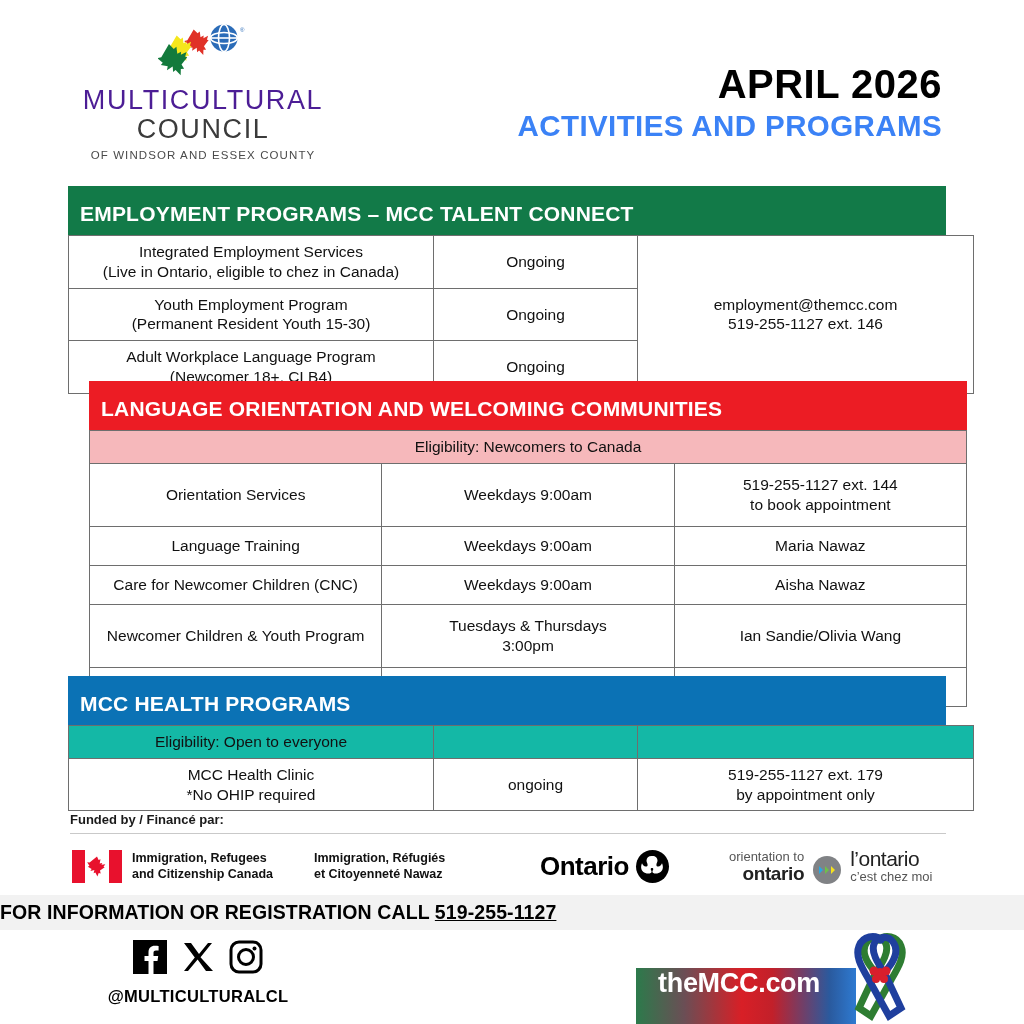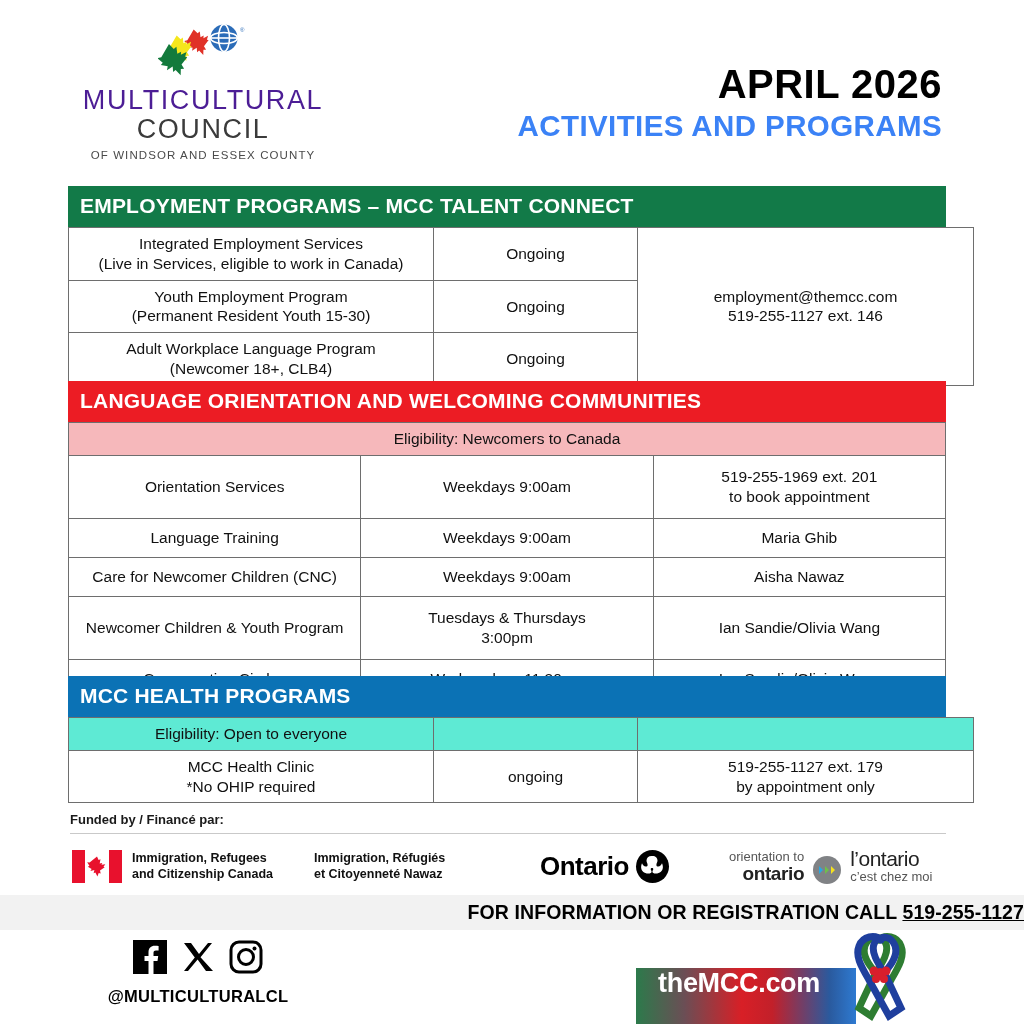--- a/index.html
+++ b/index.html
@@ -84,21 +84,21 @@
   .section {
     position: absolute;
     left: 68px;
     width: 878px;
   }
   .sec-head {
     color: #ffffff;
     font-size: 21px;
     font-weight: bold;
     letter-spacing: 0.2px;
-    padding: 8px 0 9px 12px;
+    padding: 16px 0 9px 12px;
     box-sizing: border-box;
   }
   .sec-head.green { background: #127a48; }
   .sec-head.red   { background: #ec1c24; }
   .sec-head.blue  { background: #0b72b5; }
 
   table.grid {
     border-collapse: collapse;
     width: 878px;
     table-layout: fixed;
@@ -116,21 +116,21 @@
   td.c2 { width: 195px; }
   td.c3 { width: 327px; }
 
   td.elig {
     text-align: left;
     padding-left: 8px;
     font-size: 14px;
     border-top: none;
   }
   td.elig-pink { background: #f6b8bb; }
-  td.elig-blue { background: #5eead4; }
+  td.elig-blue { background: #14b8a6; }
 
   
   .funders {
     position: absolute;
     left: 70px;
     top: 812px;
     width: 876px;
   }
   .funded-label {
     font-size: 13px;
@@ -203,21 +203,21 @@
   .oto-right { line-height: 1.05; }
   .oto-r1 { font-size: 21px; color: #222; letter-spacing: -0.5px; }
   .oto-r2 { font-size: 13px; color: #555; }
 
   
   .infobar {
     position: absolute;
     left: 0; top: 895px;
     width: 1024px; height: 35px;
     background: #f2f2f2;
-    display: flex; align-items: center; justify-content: flex-end;
+    display: flex; align-items: center; justify-content: flex-start;
   }
   .infobar-text {
     font-size: 19.5px; font-weight: bold; color: #000; letter-spacing: 0.1px;
   }
   .infobar-phone { text-decoration: underline; }
 
   
   .social {
     position: absolute;
     left: 68px; top: 940px;
@@ -281,21 +281,21 @@
   </div>
 </div>
 
 <div class="section" style="top:186px;">
   <div class="sec-head green">EMPLOYMENT PROGRAMS – MCC TALENT CONNECT</div>
   <table class="grid">
     <tbody>
         <tr>
       <td class="c1">
         <div>Integrated Employment Services</div>
-        <div>(Live in Services, eligible to work in Canada)</div>
+        <div>(Live in Ontario, eligible to chez in Canada)</div>
       </td>
       <td class="c2">Ongoing</td>
       <td class="c3" rowspan="3">
         <div>employment@themcc.com</div>
         <div>519-255-1127 ext. 146</div>
       </td>
     </tr>
     <tr>
       <td class="c1">
         <div>Youth Employment Program</div>
@@ -307,39 +307,39 @@
       <td class="c1">
         <div>Adult Workplace Language Program</div>
         <div>(Newcomer 18+, CLB4)</div>
       </td>
       <td class="c2">Ongoing</td>
     </tr>
   </tbody>
     </table>
 </div>
 
-<div class="section" style="top:381px;">
+<div class="section" style="top:381px;margin-left:21px;">
   <div class="sec-head red">LANGUAGE ORIENTATION AND WELCOMING COMMUNITIES</div>
   <table class="grid">
     <tbody>
         <tr>
       <td class="elig elig-pink" colspan="3">Eligibility: Newcomers to Canada</td>
     </tr>
     <tr>
       <td class="c1" style="height:50px;">Orientation Services</td>
       <td class="c2">Weekdays 9:00am</td>
       <td class="c3">
-        <div>519-255-1969 ext. 201</div>
+        <div>519-255-1127 ext. 144</div>
         <div>to book appointment</div>
       </td>
     </tr>
     <tr>
       <td class="c1" style="height:26px;">Language Training</td>
       <td class="c2">Weekdays 9:00am</td>
-      <td class="c3">Maria Ghib</td>
+      <td class="c3">Maria Nawaz</td>
     </tr>
     <tr>
       <td class="c1" style="height:26px;">Care for Newcomer Children (CNC)</td>
       <td class="c2">Weekdays 9:00am</td>
       <td class="c3">Aisha Nawaz</td>
     </tr>
     <tr>
       <td class="c1" style="height:50px;">Newcomer Children &amp; Youth Program</td>
       <td class="c2">
         <div>Tuesdays &amp; Thursdays</div>

